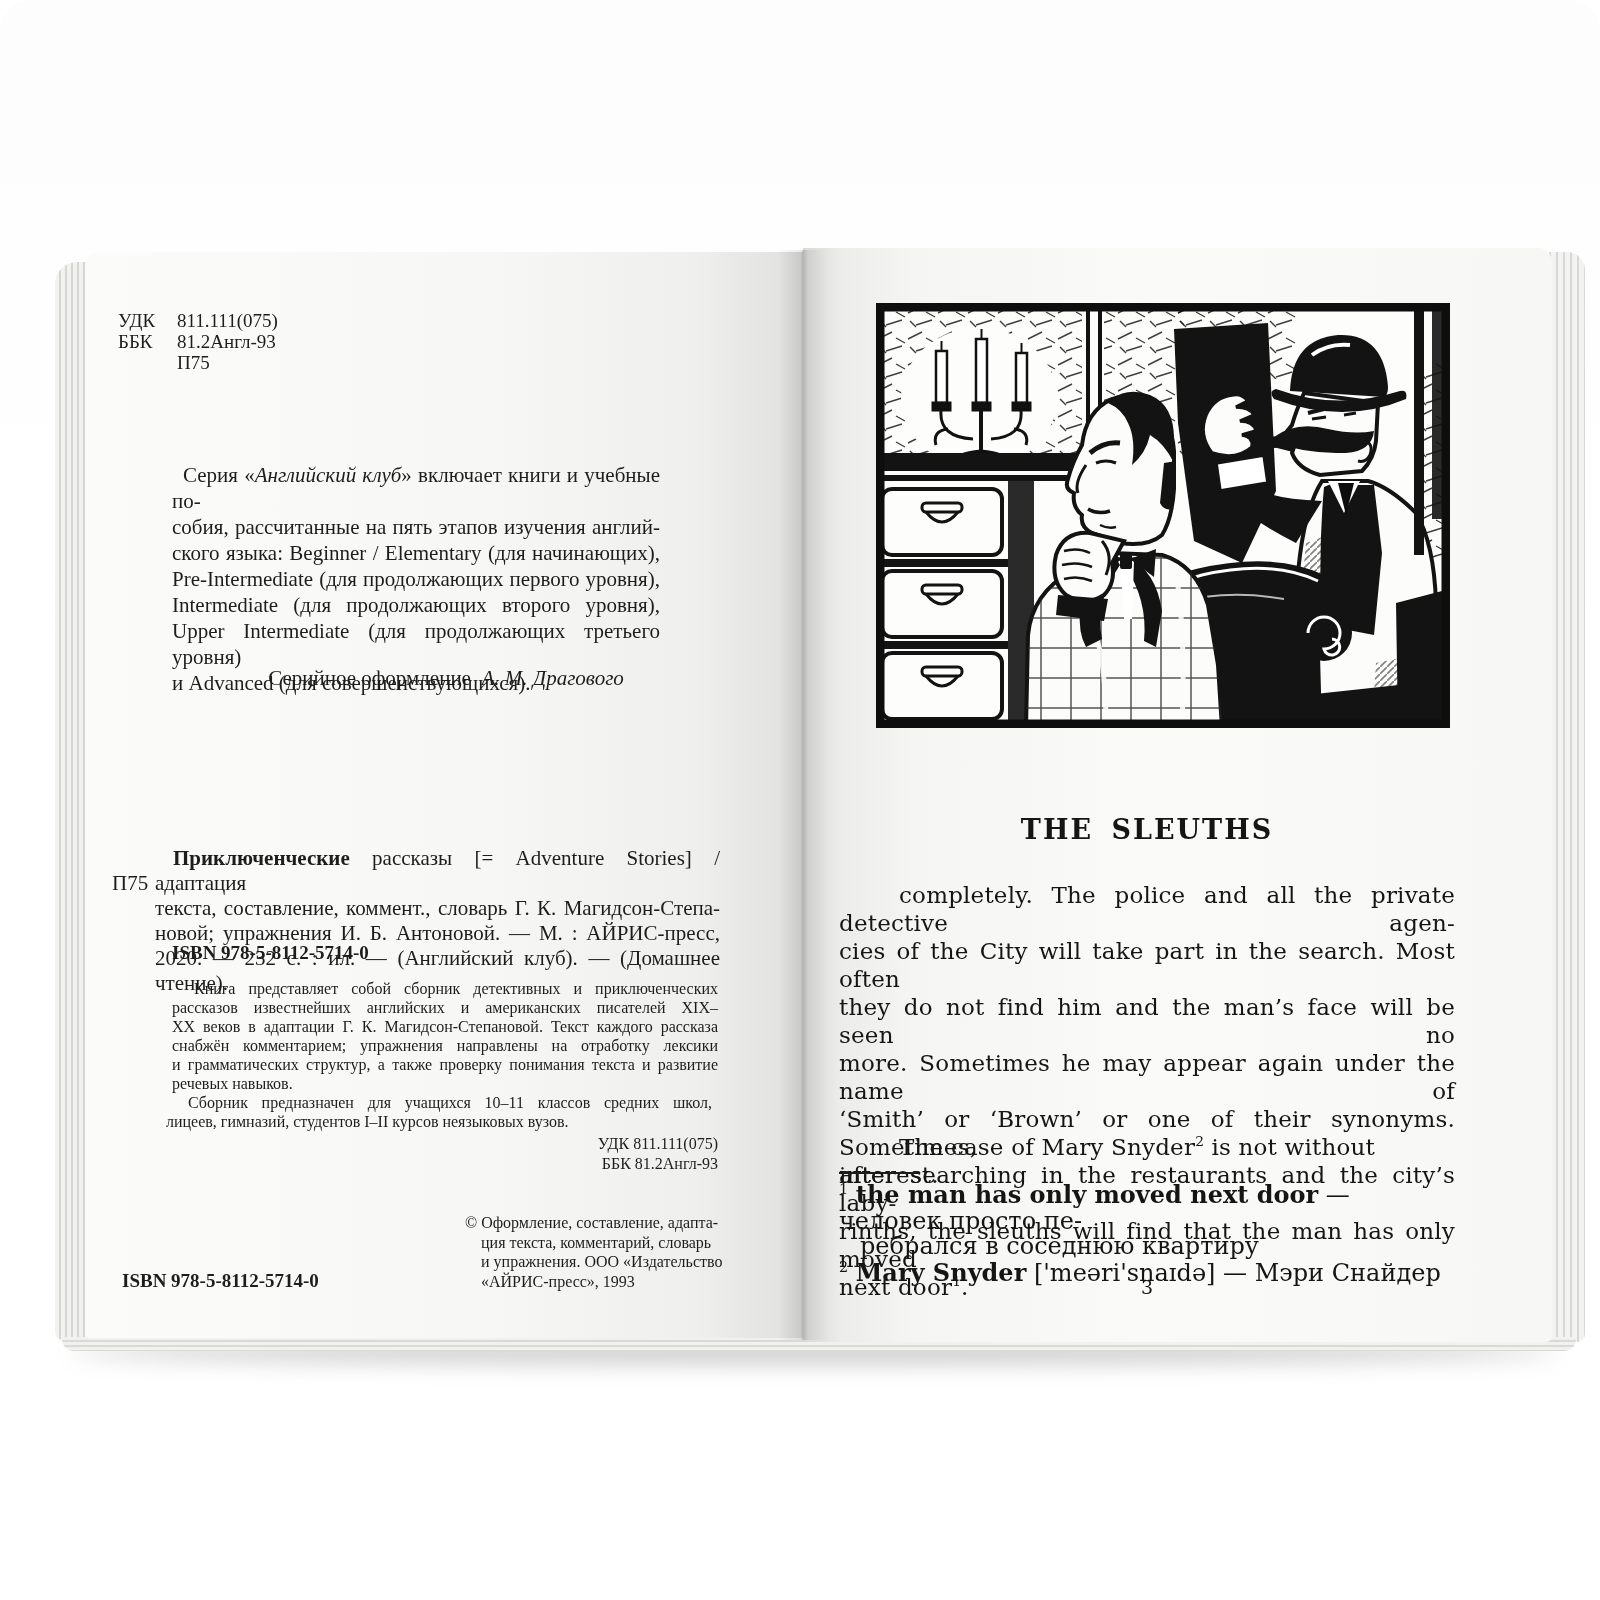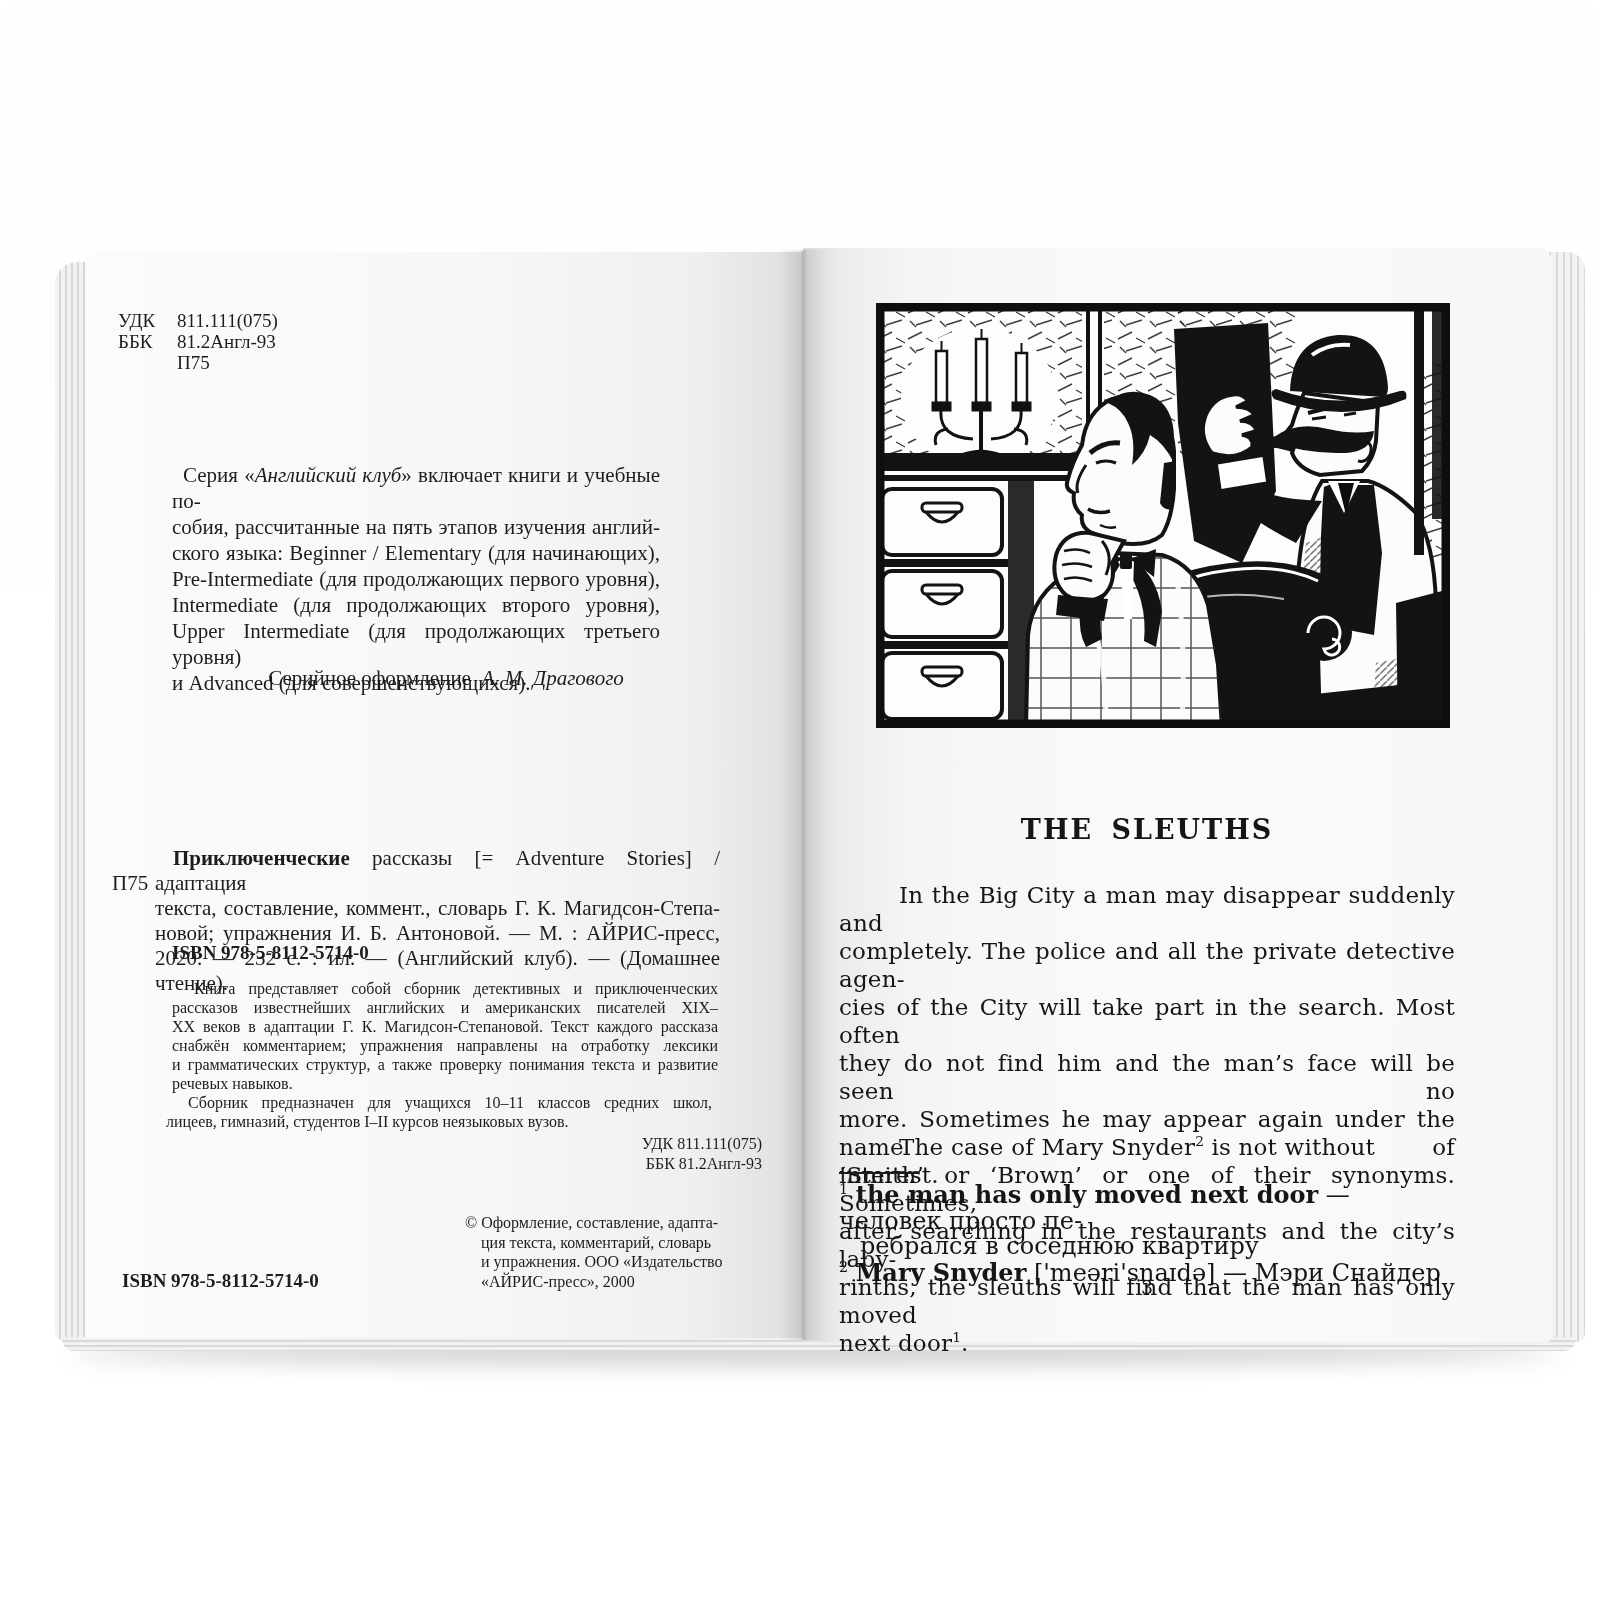--- a/index.html
+++ b/index.html
@@ -26,21 +26,21 @@
   .udk-top{left:33px;top:58px;font-size:19px;line-height:21px;}
   .udk-top .row{display:flex;}
   .udk-top .lbl{display:inline-block;width:59px;}
   .series{left:87px;top:190px;width:488px;font-size:21px;line-height:26px;margin-top:20px;}
   .design{left:87px;top:399px;width:548px;font-size:21px;text-align:center;margin-top:15px;}
   .catalog-label{left:27px;top:619px;font-size:21px;}
   .catalog{left:70px;top:594px;width:565px;font-size:21px;line-height:25px;}
   .isbn-top{left:87px;top:690px;font-size:19px;font-weight:bold;}
   .annotation{left:87px;top:727px;width:546px;font-size:16px;line-height:19px;}
   .audience{left:81px;top:841px;width:546px;font-size:16px;line-height:19px;}
-  .udk-bottom{left:0;top:882px;width:633px;text-align:right;font-size:16px;line-height:20px;padding-left:44px;}
+  .udk-bottom{left:0;top:882px;width:633px;text-align:right;font-size:16px;line-height:20px;}
   .copyright{left:380px;top:961px;width:262px;font-size:16px;line-height:19.5px;}
   .copyright > div{padding-left:16px;}
   .copyright > div:first-child{padding-left:0;}
   .isbn-bottom{left:37px;top:1018px;font-size:19px;font-weight:bold;}
 
   
   .illus{left:73px;top:55px;width:574px;height:425px;}
   .rtitle{left:36px;top:566px;width:616px;text-align:center;font-size:27px;font-weight:bold;letter-spacing:2px;word-spacing:7px;}
   .rbody{left:36px;top:633px;width:616px;font-size:23px;line-height:28px;letter-spacing:0.2px;}
   .rbody2{left:36px;top:885px;width:616px;font-size:23px;line-height:28px;letter-spacing:0.2px;text-indent:60px;}
@@ -115,21 +115,21 @@
           <div>лицеев, гимназий, студентов I–II курсов неязыковых вузов.</div>
         </div>
       <div class="udk-bottom">
         <div>УДК 811.111(075)</div>
         <div>ББК 81.2Англ-93</div>
       </div>
       <div class="copyright">
           <div>© Оформление, составление, адапта-</div>
           <div>ция текста, комментарий, словарь</div>
           <div>и упражнения. ООО «Издательство</div>
-          <div>«АЙРИС-пресс», 2000</div>
+          <div>«АЙРИС-пресс», 1993</div>
         </div>
       <div class="isbn-bottom">ISBN 978-5-8112-5714-0</div>
     </div>
 
     <div class="page page-right">
       <svg class="illus" viewBox="0 0 574 425" xmlns="http://www.w3.org/2000/svg" role="img" aria-label="Black-and-white line illustration: a worried man in a checked jacket and bow tie sits with his fist at his chin beside a chest of drawers and a three-candle candelabra; behind the armchair stands a detective in a bowler hat with a large moustache holding a cigar.">
         <defs>
           <pattern id="scr" width="30" height="26" patternUnits="userSpaceOnUse">
             <g stroke="#1a1a1a" stroke-width="1.4" opacity="0.85" fill="none">
               <path d="M2 10 L16 3"></path>
@@ -240,21 +240,20 @@
           <path d="M182 292 L232 296 L228 318 L180 312 Z" fill="#131313"></path>
 
           <rect x="538" y="0" width="10" height="252" fill="#131313"></rect>
           <rect x="556" y="0" width="18" height="216" fill="#131313" opacity="0.9"></rect>
           <path d="M520 300 L574 286 L574 425 L522 425 Z" fill="#131313"></path>
         </g>
         <rect x="4" y="4" width="566" height="417" fill="none" stroke="#0e0e0e" stroke-width="9"></rect>
       </svg>
       <div class="rtitle">THE SLEUTHS</div>
       <div class="rbody jlines ind-body">
-          <div>In the Big City a man may disappear suddenly and</div>
           <div>completely. The police and all the private detective agen-</div>
           <div>cies of the City will take part in the search. Most often</div>
           <div>they do not find him and the man’s face will be seen no</div>
           <div>more. Sometimes he may appear again under the name of</div>
           <div>‘Smith’ or ‘Brown’ or one of their synonyms. Sometimes,</div>
           <div>after searching in the restaurants and the city’s laby-</div>
           <div>rinths, the sleuths will find that the man has only moved</div>
           <div>next door<sup>1</sup>.</div>
         </div>
       <div class="rbody2">The case of Mary Snyder<sup>2</sup> is not without interest.</div>

